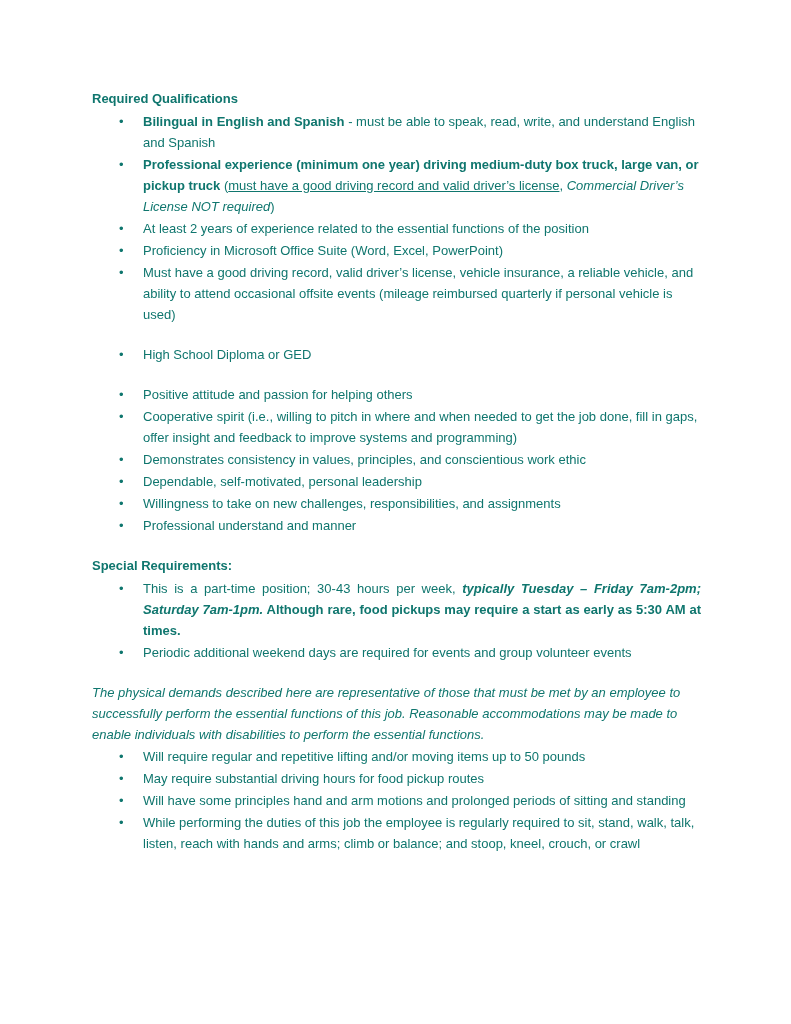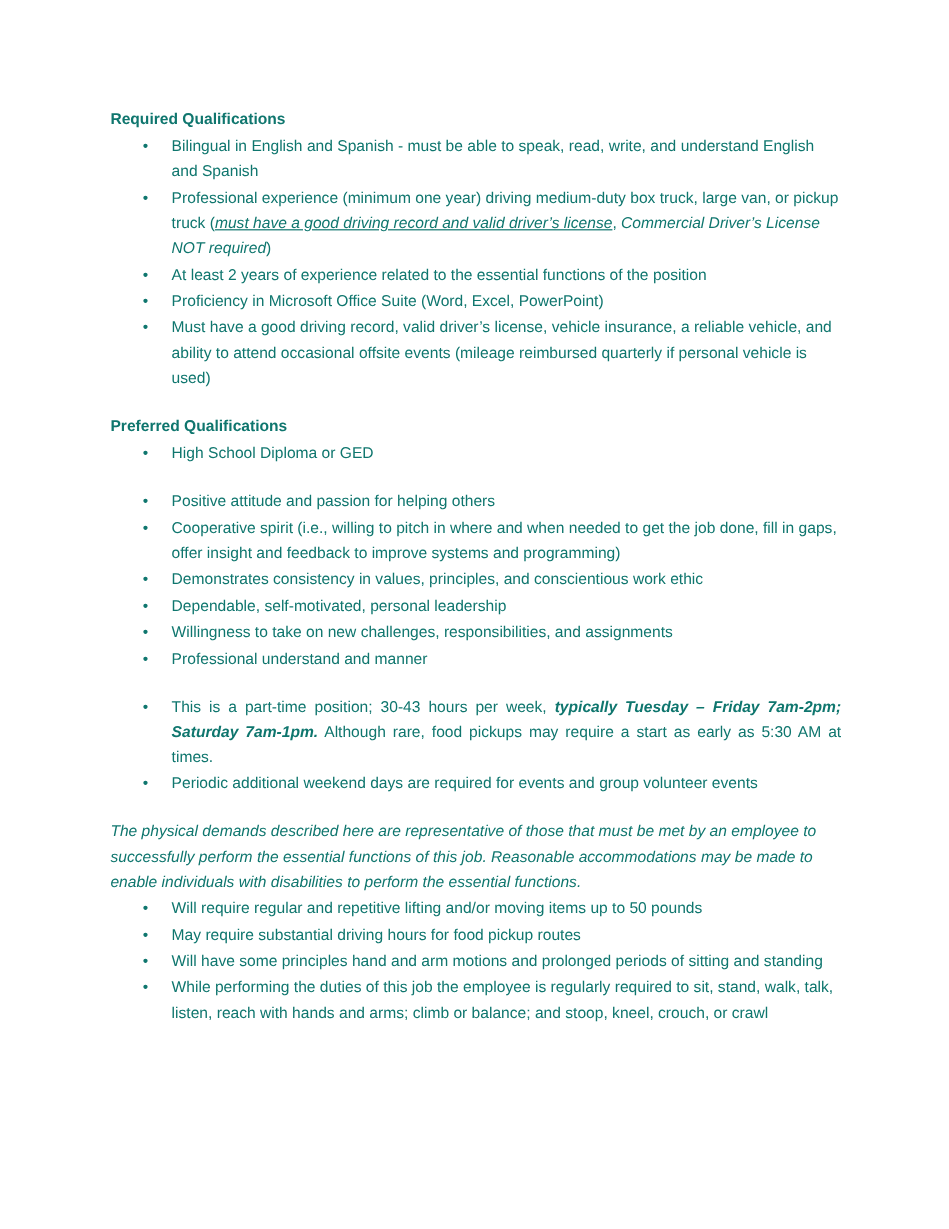--- a/index.html
+++ b/index.html
@@ -37,24 +37,24 @@
     padding-left: 27px;
     margin: 0 0 1px 0;
   }
   .dot {
     flex: 0 0 24px;
     width: 24px;
   }
   .bt { flex: 1; }
   .bt.justify { text-align: justify; }
   .run.regular { font-weight: 400; font-style: normal; }
-  .run.bold { font-weight: 400; }
+  .run.bold { font-weight: 700; }
   .run.italic { font-style: italic; }
   .run.bold-italic { font-weight: 700; font-style: italic; }
-  .run.underline { text-decoration: underline; font-style: italic; }
+  .run.underline { text-decoration: underline; }
 </style>
 </head>
 <body>
 
 <div class="page">
     <section class="doc-section">
       <h2 class="sec-heading">Required Qualifications</h2>
       <ul class="bullets">
         <li class="bullet">
           <span class="dot">•</span>
@@ -72,21 +72,20 @@
           <span class="dot">•</span>
           <div class="bt"><span class="run regular">Proficiency in Microsoft Office Suite (Word, Excel, PowerPoint)</span></div>
         </li>
         <li class="bullet">
           <span class="dot">•</span>
           <div class="bt"><span class="run regular">Must have a good driving record, valid driver’s license, vehicle insurance, a reliable vehicle, and ability to attend occasional offsite events (mileage reimbursed quarterly if personal vehicle is used)</span></div>
         </li>
       </ul>
     </section>
     <section class="doc-section">
-      <h2 class="sec-heading">Preferred Qualifications</h2>
       <ul class="bullets">
         <li class="bullet">
           <span class="dot">•</span>
           <div class="bt"><span class="run regular">High School Diploma or GED</span></div>
         </li>
       </ul>
     </section>
     <section class="doc-section">
       <ul class="bullets">
         <li class="bullet">
@@ -109,20 +108,21 @@
           <span class="dot">•</span>
           <div class="bt"><span class="run regular">Willingness to take on new challenges, responsibilities, and assignments</span></div>
         </li>
         <li class="bullet">
           <span class="dot">•</span>
           <div class="bt"><span class="run regular">Professional understand and manner</span></div>
         </li>
       </ul>
     </section>
     <section class="doc-section">
+      <h2 class="sec-heading">Special Requirements:</h2>
       <ul class="bullets">
         <li class="bullet">
           <span class="dot">•</span>
           <div class="bt justify"><span class="run regular">This is a part-time position; 30-43 hours per week, </span><span class="run bold-italic">typically Tuesday – Friday 7am-2pm; Saturday 7am-1pm.</span><span class="run bold"> Although rare, food pickups may require a start as early as 5:30 AM at times.</span></div>
         </li>
         <li class="bullet">
           <span class="dot">•</span>
           <div class="bt"><span class="run regular">Periodic additional weekend days are required for events and group volunteer events</span></div>
         </li>
       </ul>

